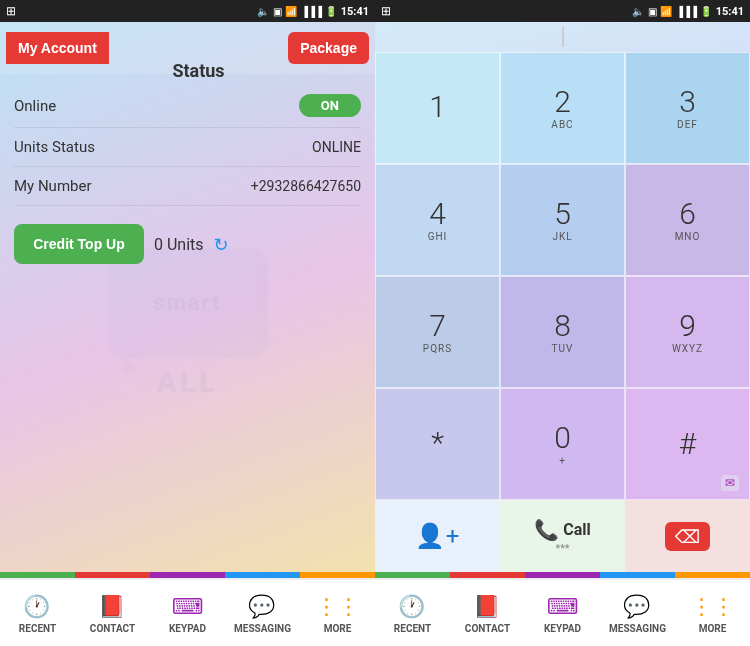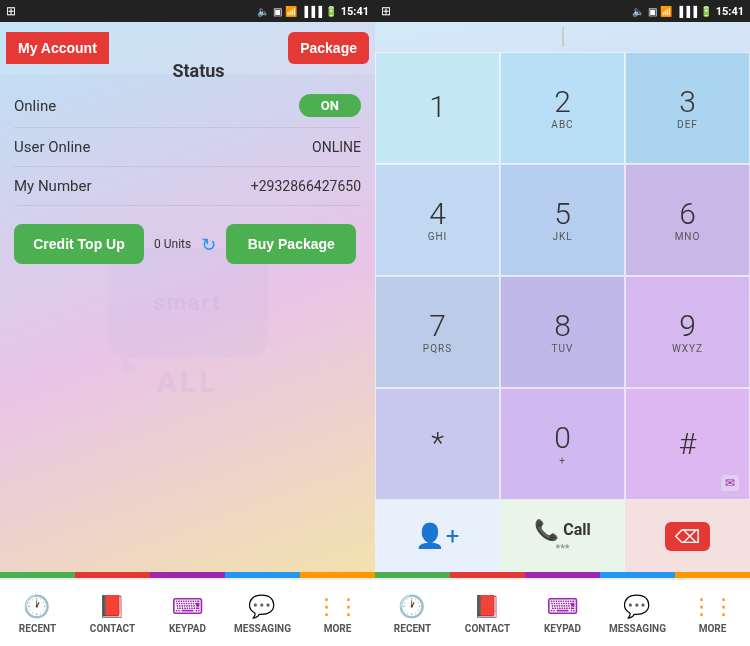--- a/index.html
+++ b/index.html
@@ -27,25 +27,25 @@
     .left-content { flex: 1; padding: 10px 14px; position: relative; }
 
     .watermark { position: absolute; top: 20px; left: 10px; right: 10px; bottom: 20px; display: flex; align-items: center; justify-content: center; pointer-events: none; }
     .watermark-inner { opacity: 0.12; }
 
     .status-row { display: flex; align-items: center; justify-content: space-between; padding: 10px 0; border-bottom: 1px solid rgba(0,0,0,0.07); }
     .status-label { font-size: 15px; color: #333; }
     .status-on-badge { background: #4caf50; color: #fff; font-size: 13px; font-weight: bold; border-radius: 14px; padding: 4px 22px; }
     .status-value { font-size: 14px; color: #333; }
 
-    .action-buttons { margin-top: 18px; display: flex; flex-direction: row; gap: 10px; position: relative; z-index: 2; }
+    .action-buttons { margin-top: 18px; display: flex; flex-direction: column; gap: 10px; position: relative; z-index: 2; }
     .credits-row { display: flex; align-items: center; gap: 10px; }
     .btn-credit { background: #4caf50; color: #fff; border-radius: 8px; padding: 12px 18px; font-size: 14px; font-weight: bold; border: none; cursor: pointer; min-width: 130px; }
     .btn-package { background: #4caf50; color: #fff; border-radius: 8px; padding: 12px 18px; font-size: 14px; font-weight: bold; border: none; cursor: pointer; min-width: 130px; }
-    .units-text { font-size: 12px; color: #333; text-align: right; }
+    .units-text { font-size: 16px; color: #333; text-align: right; }
     .refresh-icon { color: #2196f3; font-size: 18px; cursor: pointer; }
 
     
     .bottom-nav { height: 68px; background: #fff; border-top: 2px solid #eee; display: flex; align-items: center; justify-content: space-around; flex-shrink: 0; }
     .nav-item { display: flex; flex-direction: column; align-items: center; gap: 2px; cursor: pointer; flex: 1; }
     .nav-icon { width: 28px; height: 28px; display: flex; align-items: center; justify-content: center; font-size: 22px; }
     .nav-label { font-size: 10px; color: #555; font-weight: bold; }
 
     
     .nav-color-bar { height: 6px; display: flex; flex-shrink: 0; }
@@ -135,36 +135,35 @@
         </div>
       </div>
     </div>
 
     <div class="status-row">
       <span class="status-label">Online</span>
       <span class="status-on-badge">ON</span>
     </div>
 
     <div class="status-row">
-      <span class="status-label">User Online</span>
+      <span class="status-label">Units Status</span>
       <span class="status-value">ONLINE</span>
     </div>
 
     <div class="status-row">
       <span class="status-label">My Number</span>
       <span class="status-value">+2932866427650</span>
     </div>
 
     <div class="action-buttons">
       <div class="credits-row">
         <button class="btn-credit">Credit Top Up</button>
         <span class="units-text">0 Units</span>
         <span class="refresh-icon">↻</span>
       </div>
-      <button class="btn-package">Buy Package</button>
     </div>
 
   </div>
 
   <div class="nav-color-bar">
     <div class="ncb-seg color-seg-green"></div>
     <div class="ncb-seg color-seg-red"></div>
     <div class="ncb-seg color-seg-purple"></div>
     <div class="ncb-seg color-seg-blue"></div>
     <div class="ncb-seg color-seg-orange"></div>

